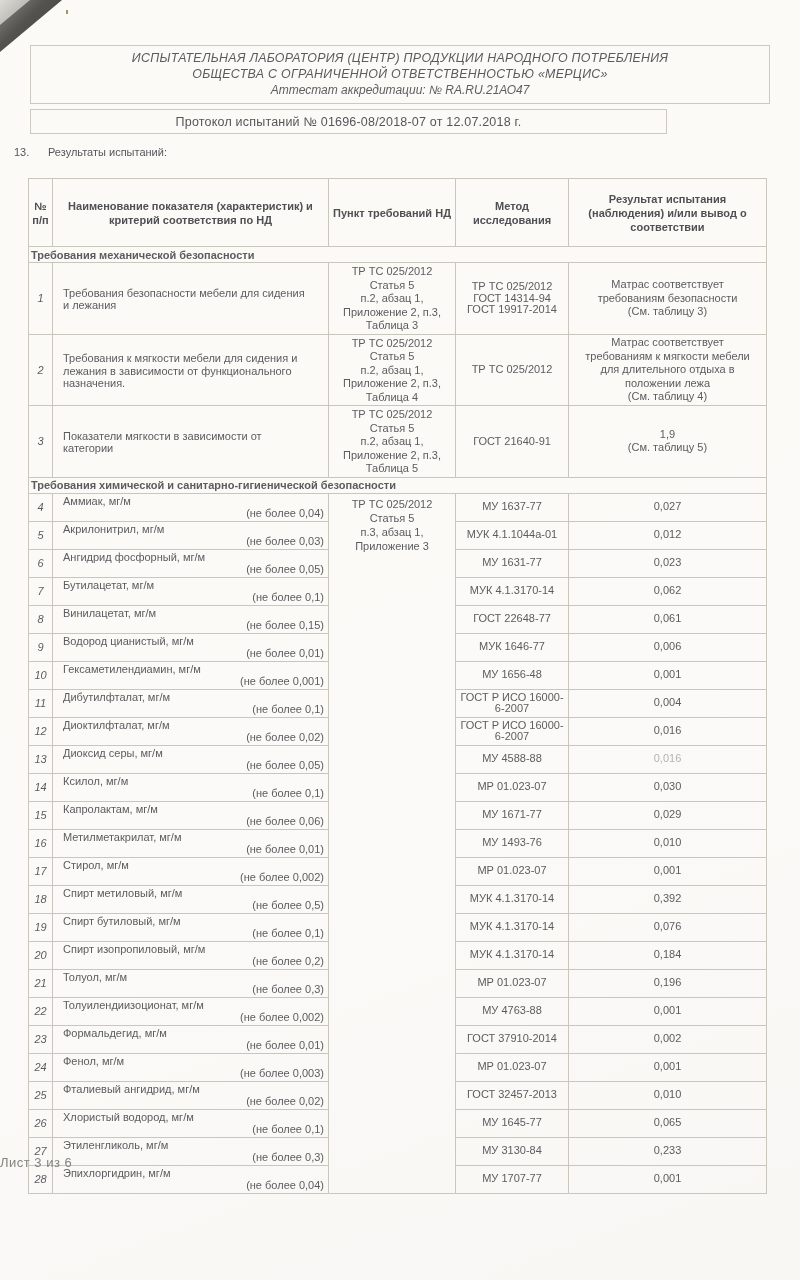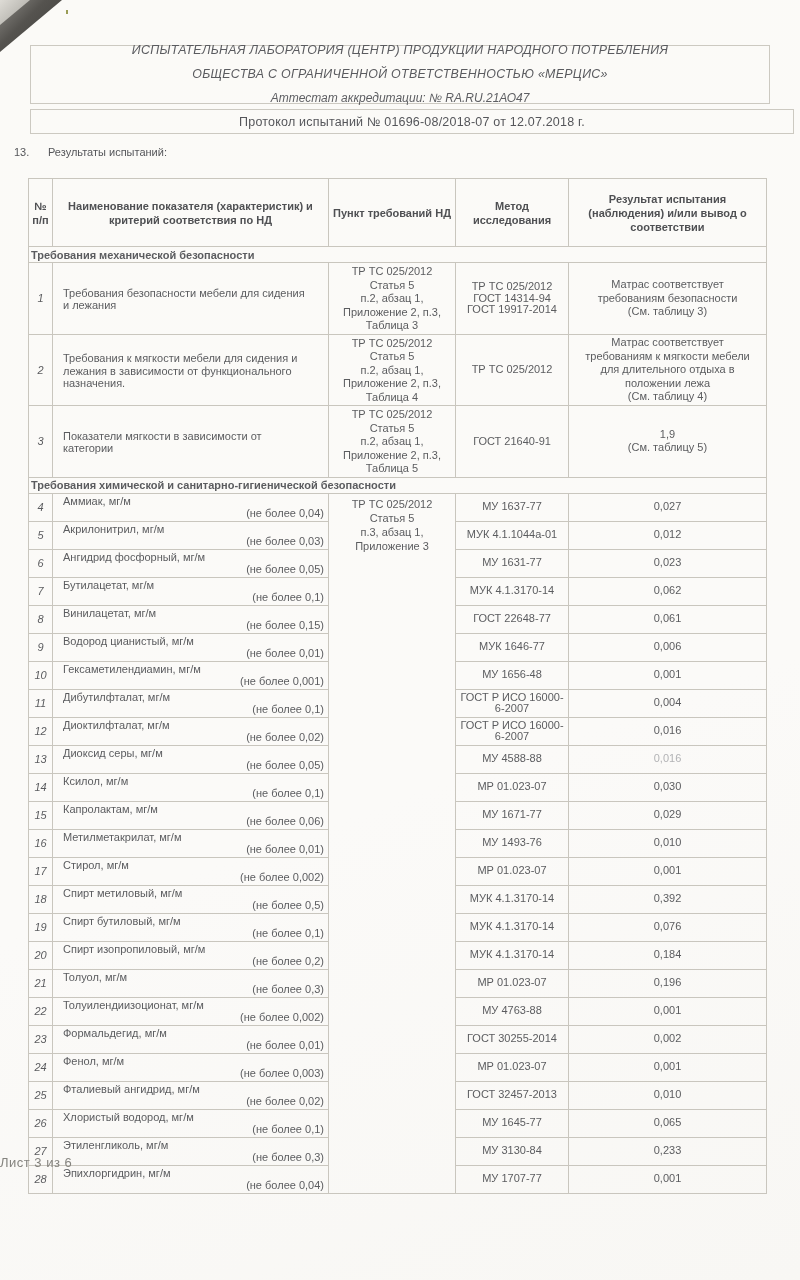--- a/index.html
+++ b/index.html
@@ -25,26 +25,26 @@
     position:absolute; top:0; left:0; width:30px; height:25px;
     background:linear-gradient(135deg,#dedcd6 0%, #a3a19b 100%);
     clip-path:polygon(0 0, 100% 0, 0 100%);
   }
   .speck { position:absolute; left:66px; top:10px; width:2px; height:4px; background:#9a9c55; }
 
   .hdr-box1 {
     position:absolute; left:30px; top:45px; width:740px; height:59px;
     border:1px solid #ccc9c1;
     display:flex; flex-direction:column; justify-content:center; align-items:center;
-    gap:9px;
+    gap:1px;
   }
   .lab-line { font-style:italic; font-size:12.4px; letter-spacing:0.3px; color:#5a5b5f; line-height:15px; text-align:center; }
   .accred-line { font-style:italic; font-size:12px; color:#5d5e62; line-height:15px; text-align:center; }
   .hdr-box2 {
-    position:absolute; left:30px; top:109px; width:764px; height:25px;
+    position:absolute; left:30px; top:109px; width:637px; height:25px;
     border:1px solid #ccc9c1;
     display:flex; justify-content:center; align-items:center;
   }
   .protocol-line { font-size:12.5px; color:#55565a; letter-spacing:0.2px; }
 
   .results-heading { position:absolute; left:14px; top:146px; font-size:11px; color:#55565a; }
   .results-heading .num { display:inline-block; width:34px; }
 
   table.results {
     position:absolute; left:28px; top:178px; width:738px;
@@ -391,21 +391,21 @@
           </td>
           <td class="col-method">МУ 4763-88</td>
           <td class="col-result">0,001</td>
         </tr>
         <tr class="chem-row">
           <td class="col-num">23</td>
           <td class="col-name">
             <div class="name-line">Формальдегид, мг/м</div>
             <div class="limit-line">(не более 0,01)</div>
           </td>
-          <td class="col-method">ГОСТ 30255-2014</td>
+          <td class="col-method">ГОСТ 37910-2014</td>
           <td class="col-result">0,002</td>
         </tr>
         <tr class="chem-row">
           <td class="col-num">24</td>
           <td class="col-name">
             <div class="name-line">Фенол, мг/м</div>
             <div class="limit-line">(не более 0,003)</div>
           </td>
           <td class="col-method">МР 01.023-07</td>
           <td class="col-result">0,001</td>

